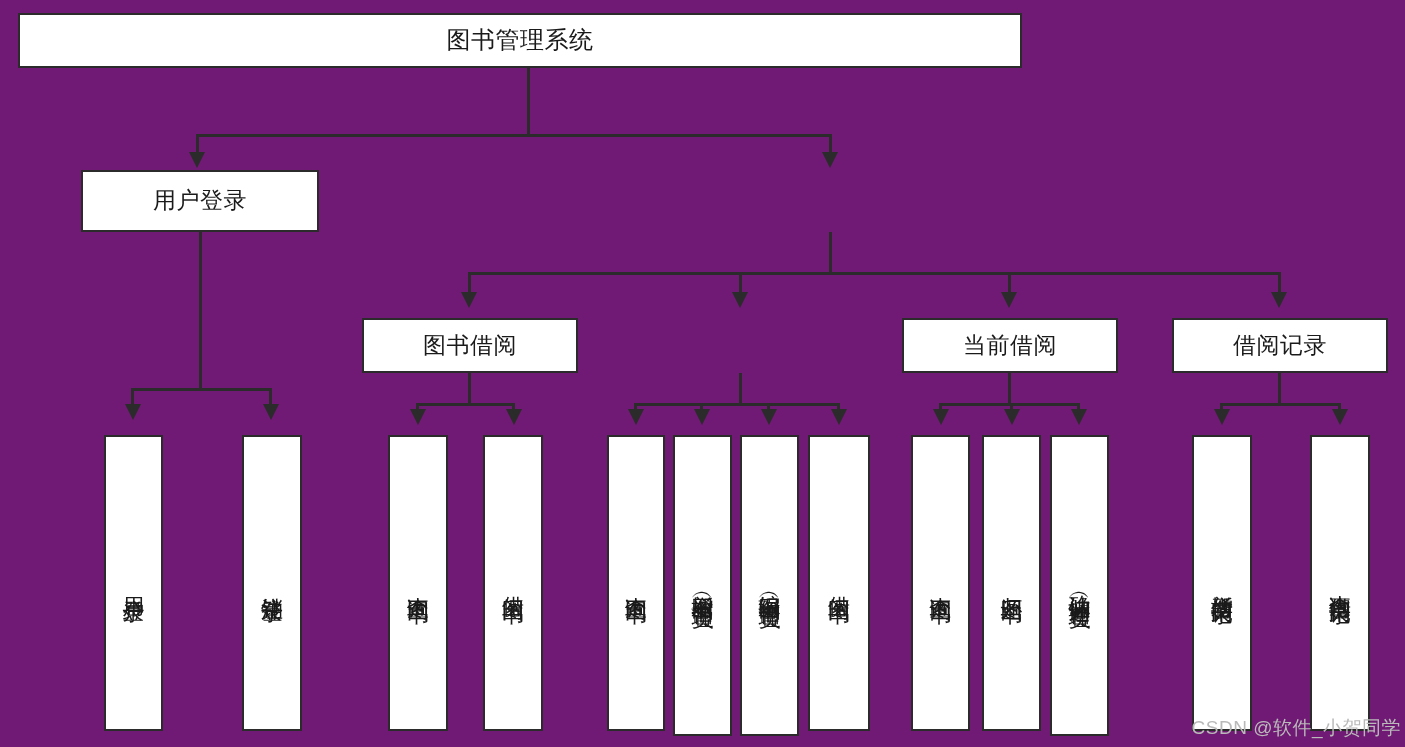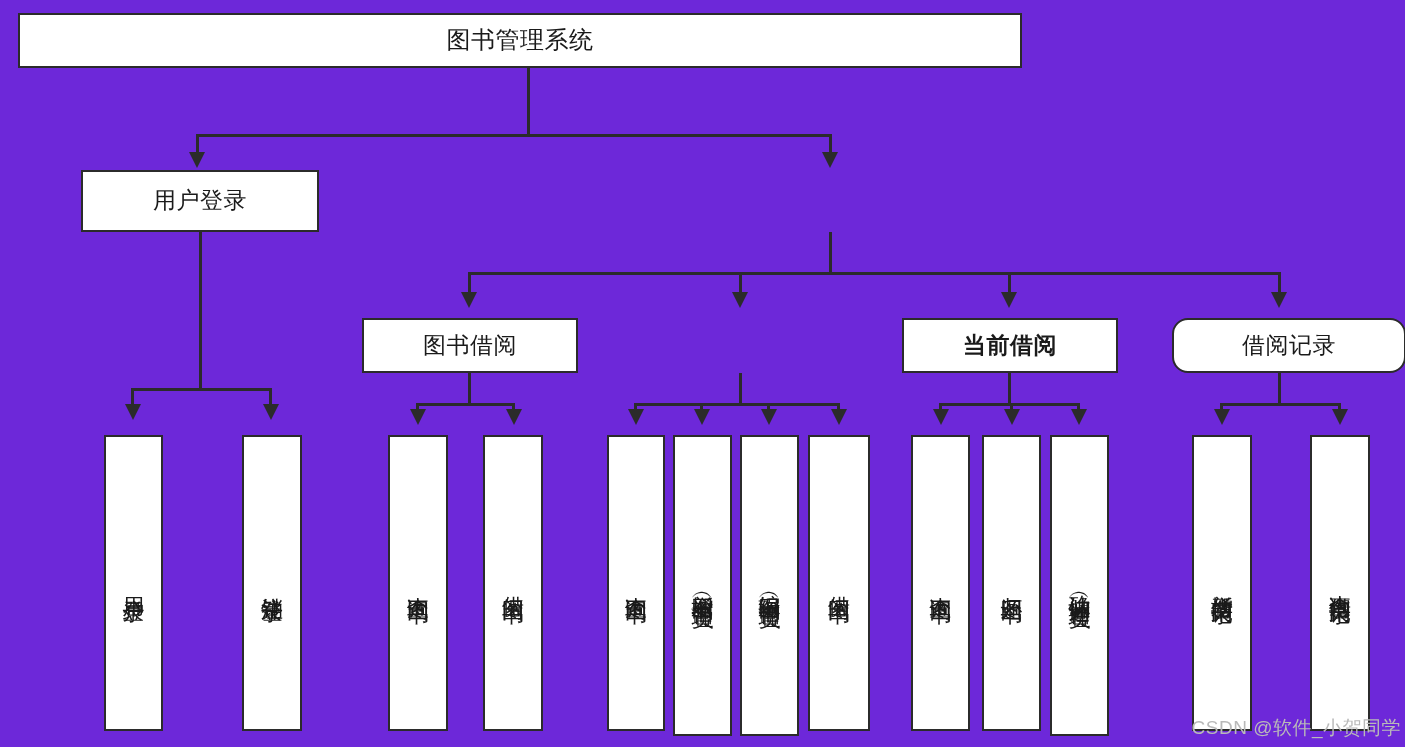--- a/index.html
+++ b/index.html
@@ -8,21 +8,21 @@
     background: #ffffff;
   }
   body {
     font-family: "Liberation Sans", "DejaVu Sans", sans-serif;
     color: #1a1a1a;
   }
   #canvas {
     position: relative;
     width: 1405px;
     height: 747px;
-    background: #6d28d9;
+    background: #701a75;
     overflow: hidden;
   }
   .node {
     position: absolute;
     box-sizing: border-box;
     border: 2.5px solid #2b2b2b;
     background: #ffffff;
     display: flex;
     align-items: center;
     justify-content: center;
@@ -92,24 +92,24 @@
     <span class="node-label">图书管理系统</span>
   </div>
 
   <div class="node" style="left:81px; top:170px; width:238px; height:62px;">
     <span class="node-label">用户登录</span>
   </div>
 
   <div class="node" style="left:362px; top:318px; width:216px; height:55px;">
     <span class="node-label">图书借阅</span>
   </div>
-  <div class="node" style="left:902px; top:318px; width:216px; height:55px;font-weight:bold;">
+  <div class="node" style="left:902px; top:318px; width:216px; height:55px;">
     <span class="node-label">当前借阅</span>
   </div>
-  <div class="node" style="left:1172px; top:318px; width:234px; height:55px;border-radius:16px;">
+  <div class="node" style="left:1172px; top:318px; width:216px; height:55px;">
     <span class="node-label">借阅记录</span>
   </div>
 
   <div class="node leaf" style="left:104px; top:435px; width:59px; height:296px;">
     <span class="node-label">用户登录</span>
   </div>
   <div class="node leaf" style="left:242px; top:435px; width:60px; height:296px;">
     <span class="node-label">注销登录</span>
   </div>
 

